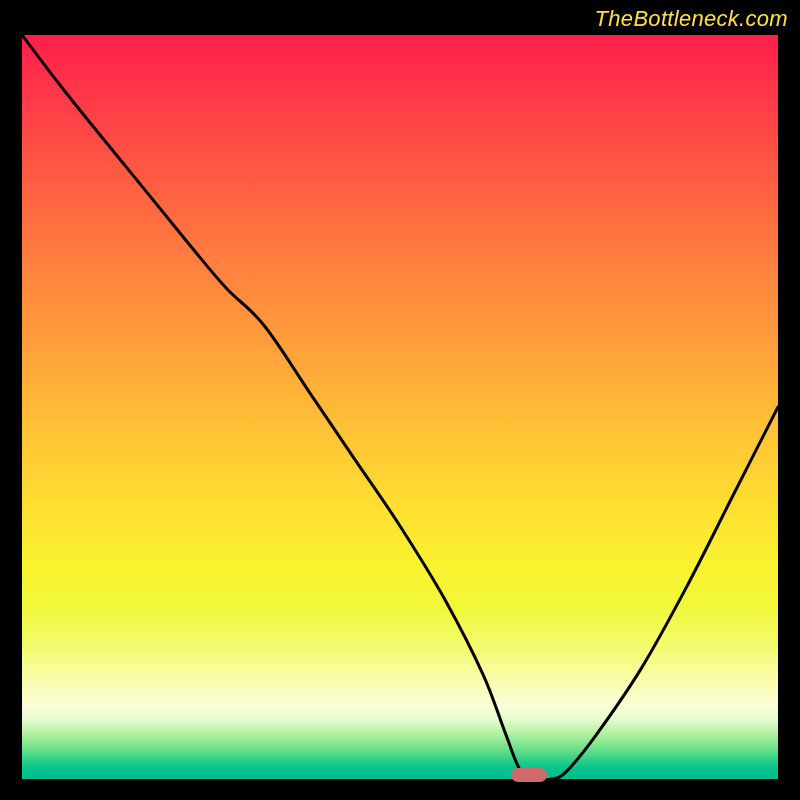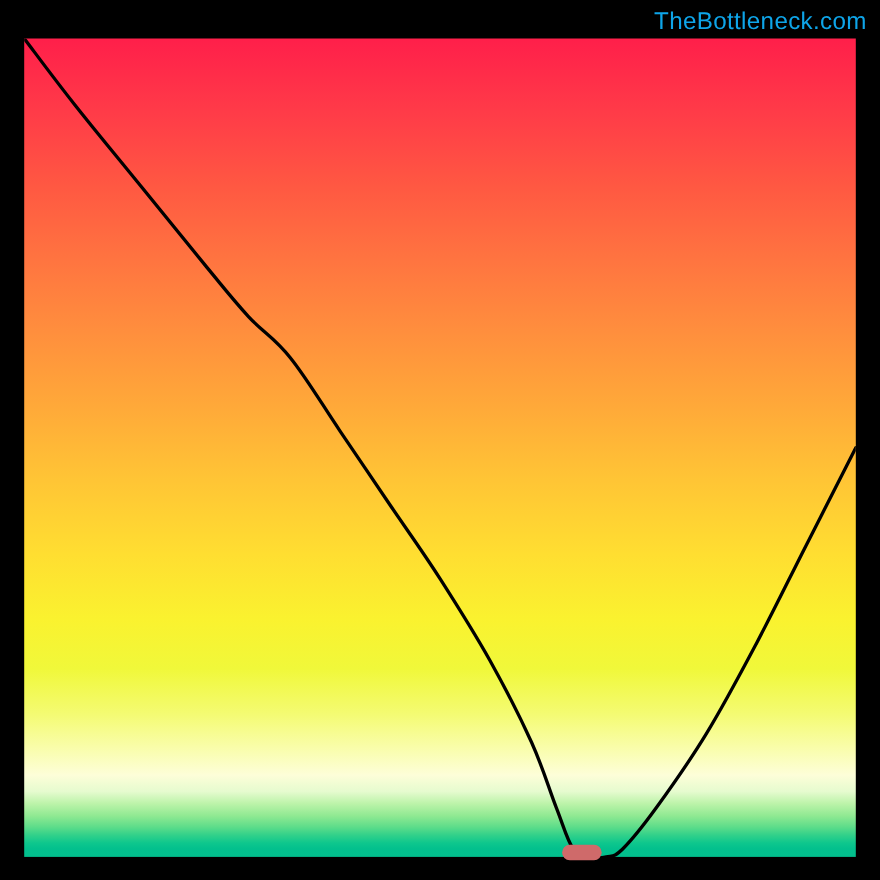--- a/index.html
+++ b/index.html
@@ -14,25 +14,26 @@
   .frame {
     position: relative;
     width: 800px;
     height: 800px;
     background: #000;
   }
   .watermark {
     position: absolute;
     top: 6px;
     right: 12px;
-    color: #0ea5e9;
+    color: #fde047;
     font-size: 22px;
     font-weight: 500;
     letter-spacing: 0.3px;
     z-index: 20;
+    font-style: italic;
   }
   .plot-area {
     position: absolute;
     left: 22px;
     top: 35px;
     width: 756px;
     height: 744px;
     background: linear-gradient(
       to bottom,
       #ff1f4a 0%,

